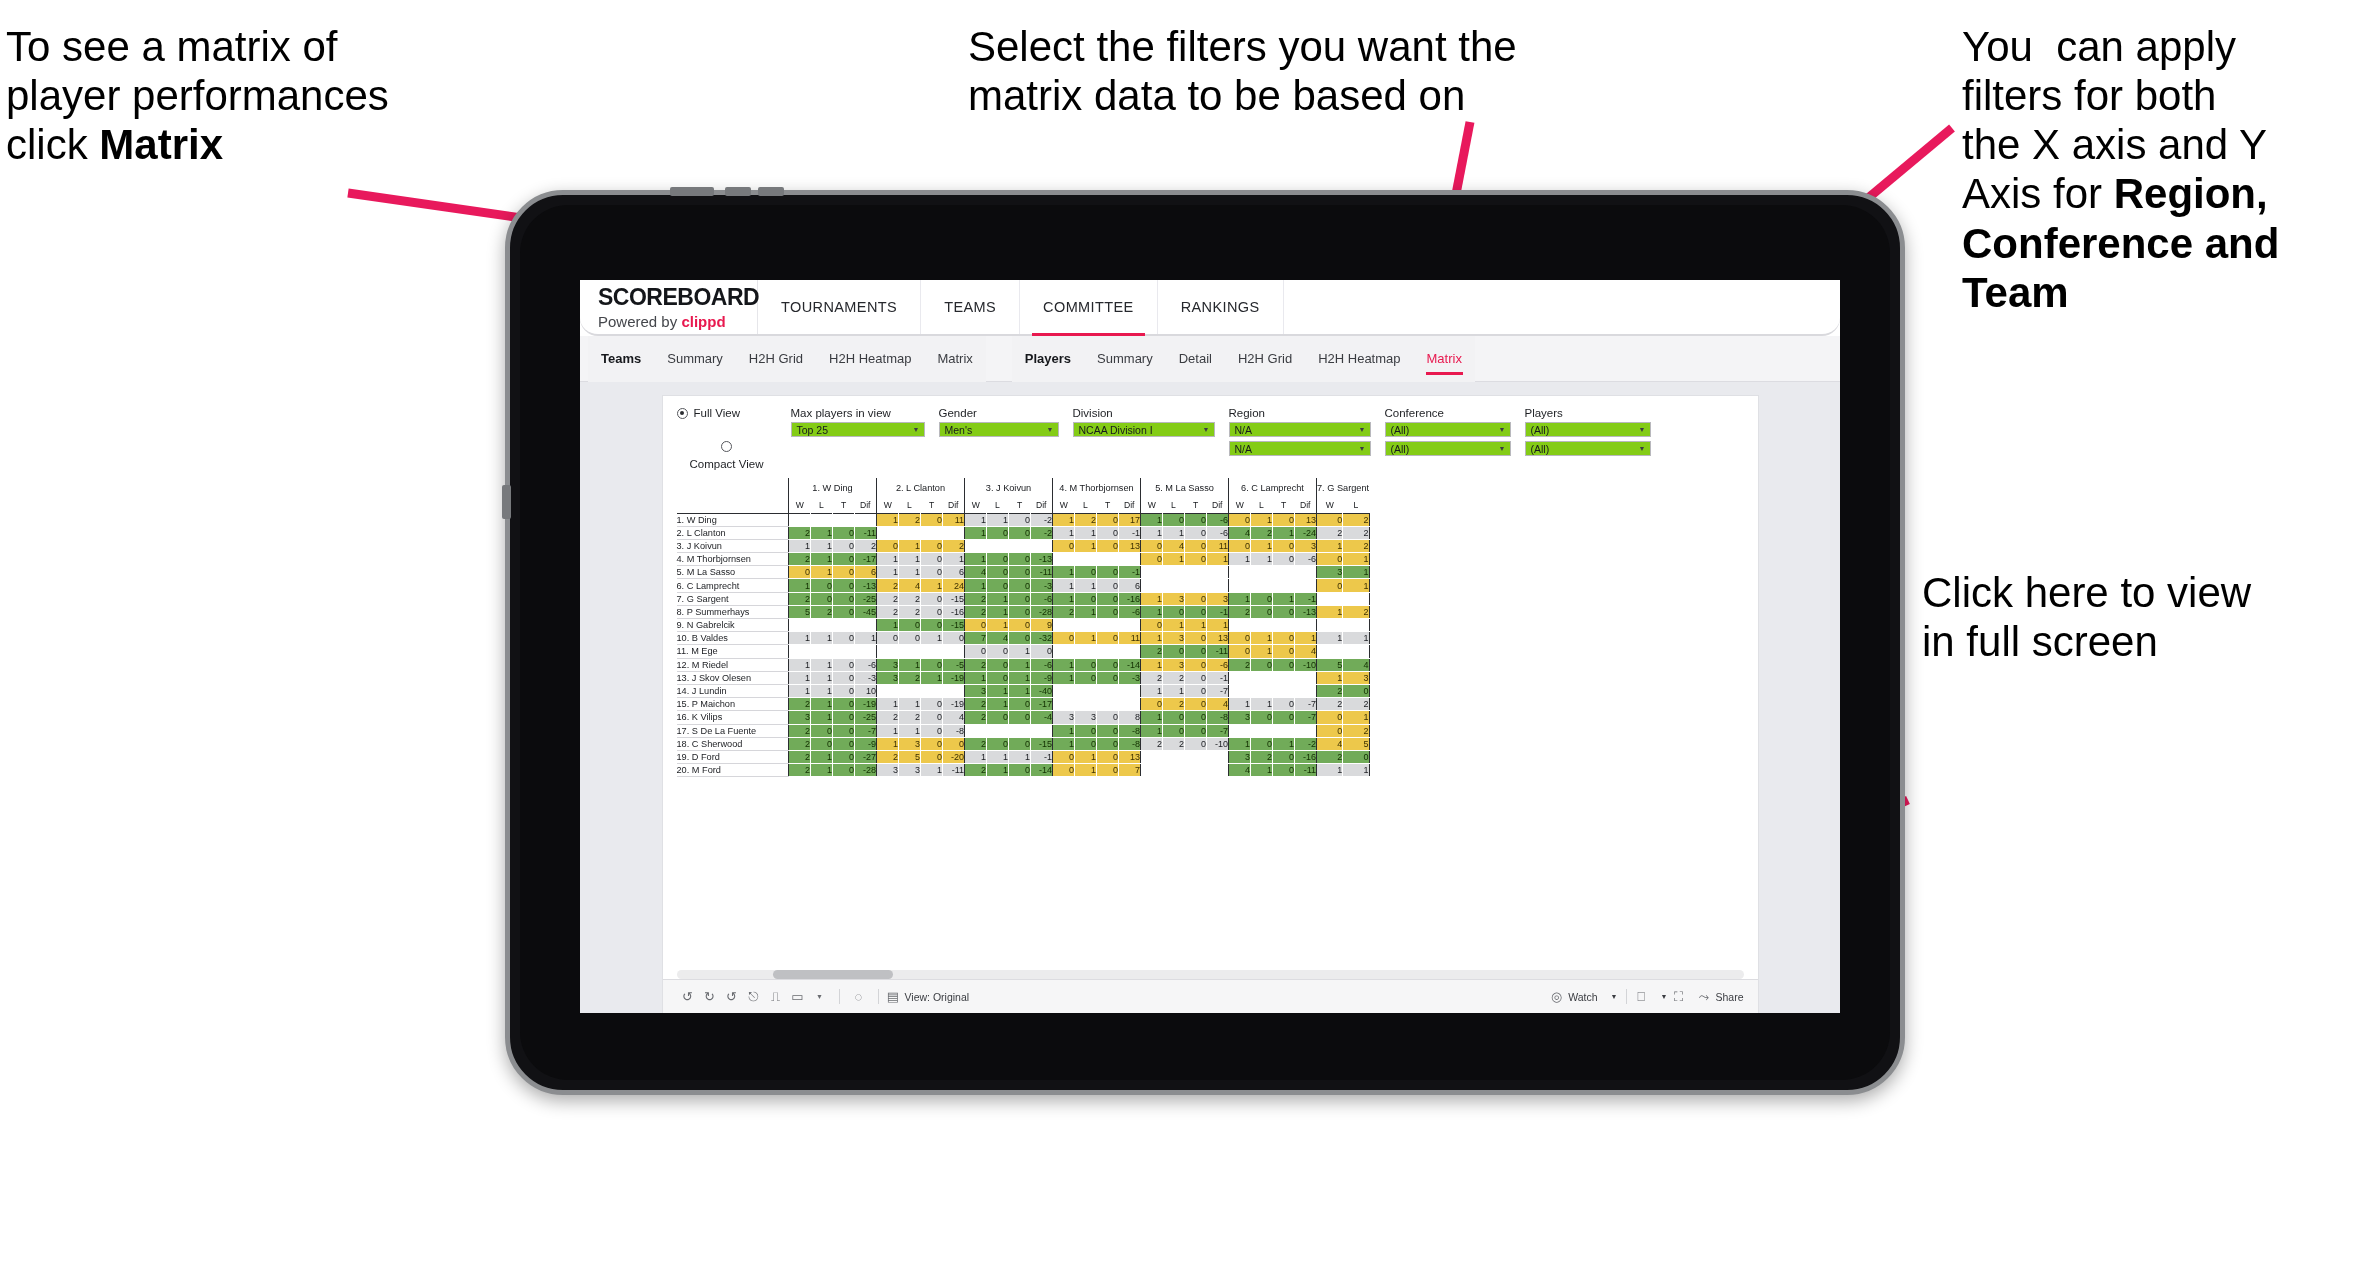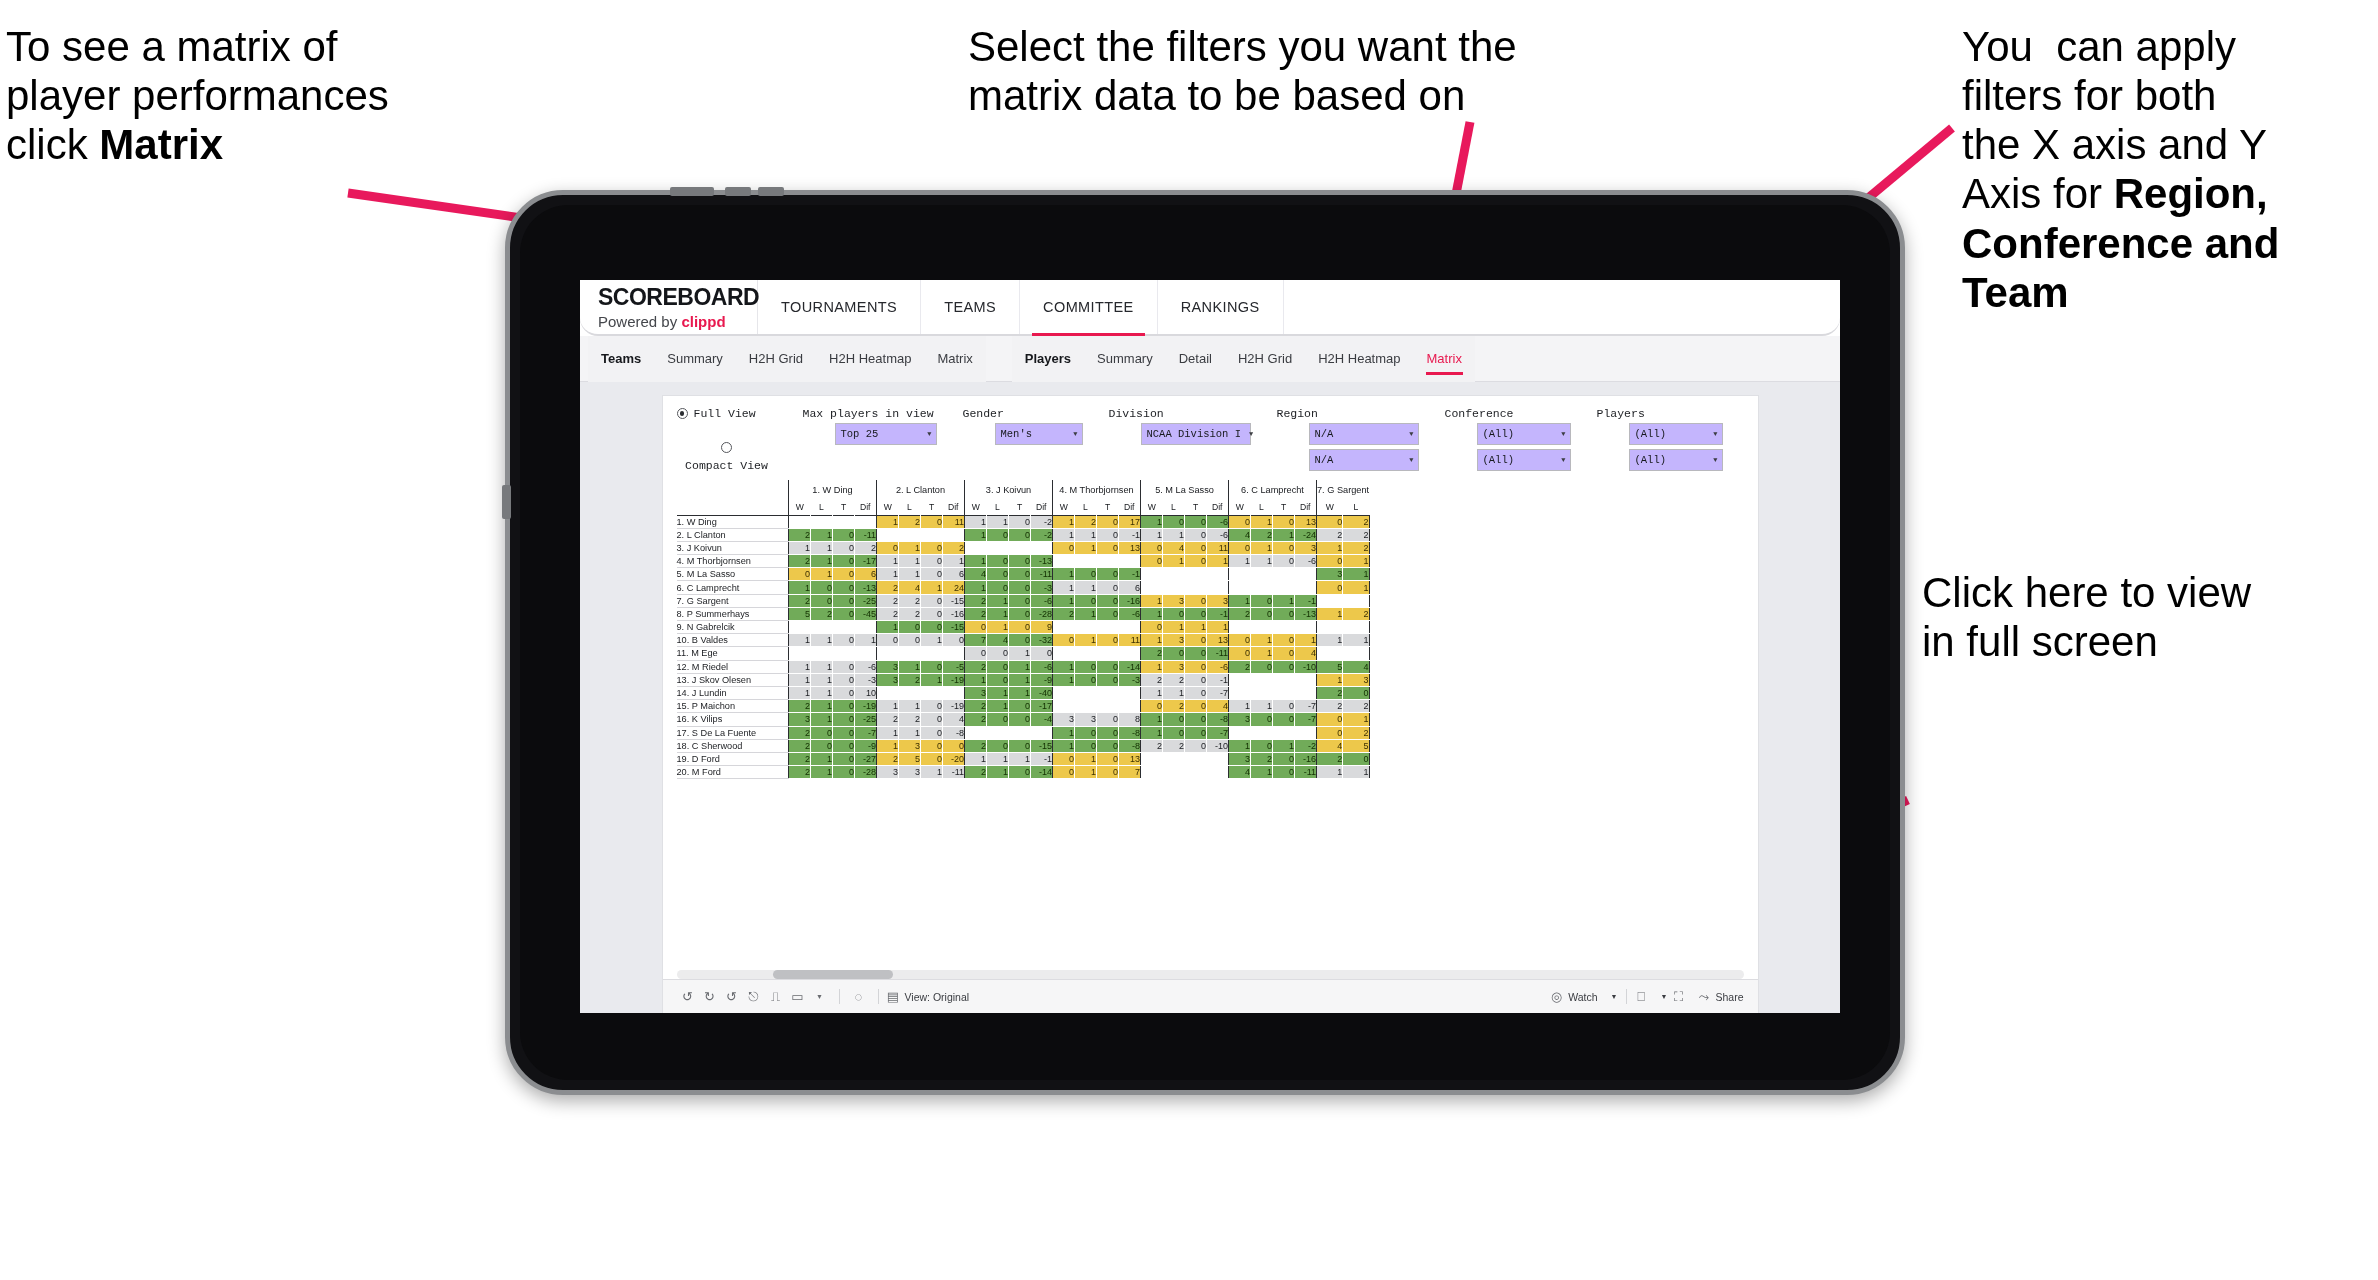--- a/index.html
+++ b/index.html
@@ -108,29 +108,29 @@
     display:flex; justify-content:center; overflow:hidden;
   }
   #sheet {
     width:1095px; background:#fff; height:100%;
     display:flex; flex-direction:column;
     box-shadow:0 0 0 1px #dfe0e4;
   }
 
   
   #filters {
-    display:flex; padding:11px 14px 8px 14px; gap:12px; flex:none;
-    font-size:11px; color:#1d1f23;font-family:Liberation Mono, monospace;
+    display:flex; padding:11px 14px 8px 14px; gap:0; flex:none;
+    font-size:11px; color:#1d1f23;
   }
   .fcol { margin-right:14px; }
   .flabel { font-size:11.5px; color:#1d1f23; margin-bottom:3px; white-space:nowrap; }
   .fselect {
-    height:22px; border:1px solid #b8b8bd; background:#c4b5fd;
+    height:15px; border:1px solid #b8b8bd; background:#84cc16;
     display:flex; align-items:center; justify-content:space-between;
-    padding:0 4px 0 5px; font-size:10.5px; color:#17191d; white-space:nowrap;margin-left:32px;
+    padding:0 4px 0 5px; font-size:10.5px; color:#17191d; white-space:nowrap;
   }
   .fselect + .fselect { margin-top:4px; }
   .caret { font-size:7px; color:#3b3d42; margin-left:8px; }
   .radio-row { display:flex; align-items:center; gap:6px; font-size:11.5px; color:#1d1f23; }
   .radio-row + .radio-row { margin-top:22px;flex-direction:column; }
   .radio {
     width:11px; height:11px; border:1.3px solid #55575c; border-radius:50%;
     display:inline-block; position:relative; flex:none;
   }
   .radio.on::after {

